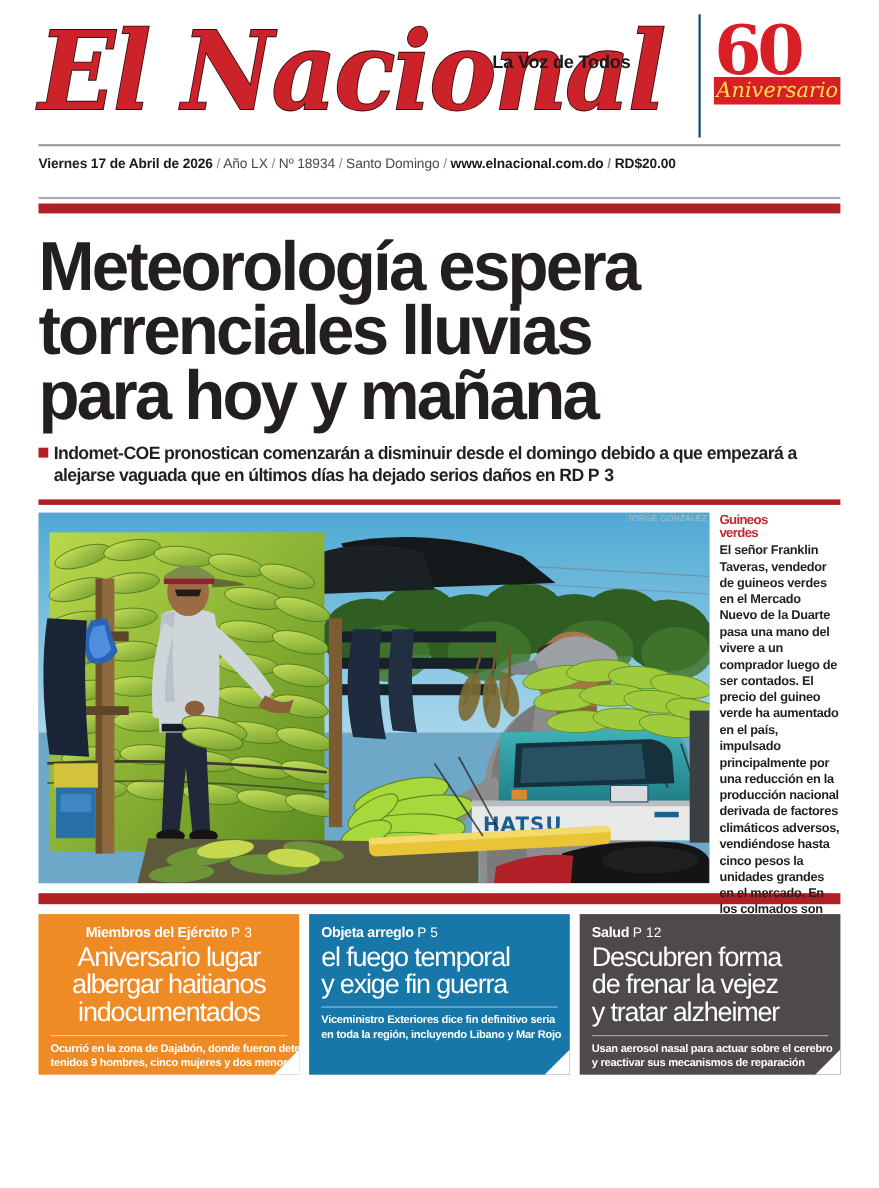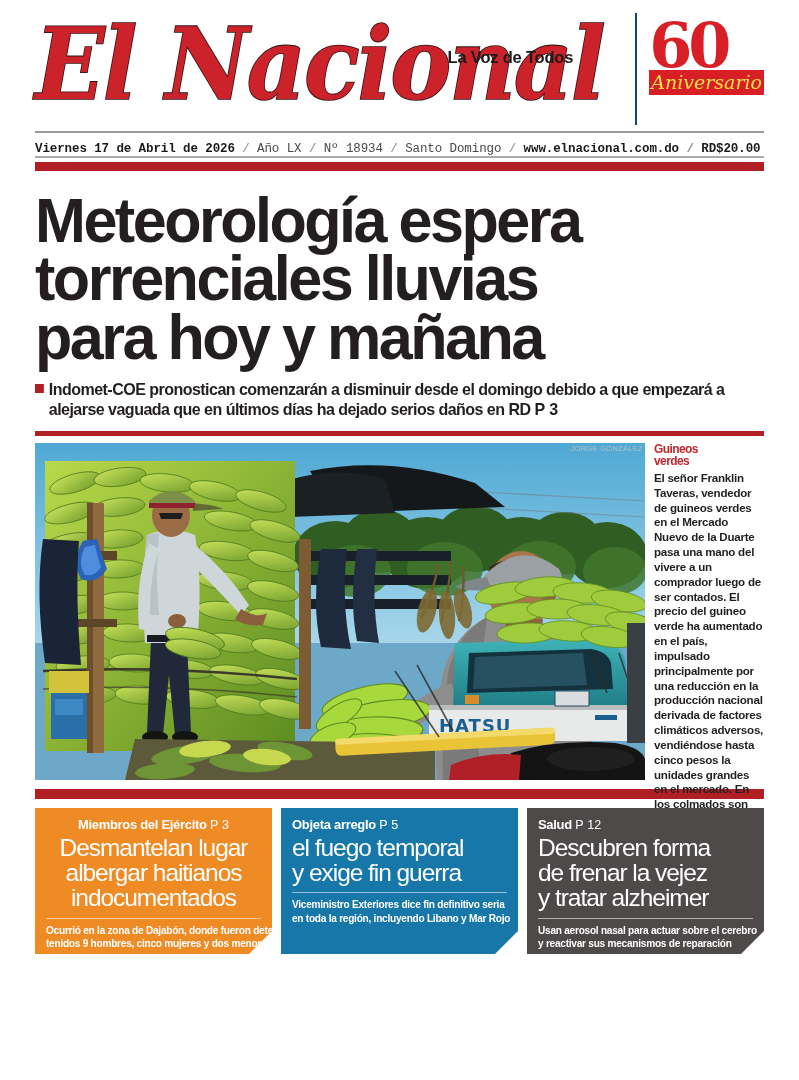--- a/index.html
+++ b/index.html
@@ -103,24 +103,23 @@
 
   
   .rule-gray {
     height: 2px;
     background: #9a9a9a;
     margin-top: 6px;
   }
   .dateline {
     font-size: 12.5px;
     color: #4a4a4a;
-    padding: 9px 0 0 0;
+    padding: 9px 0 23px 0;
     letter-spacing: -0.1px;
     white-space: nowrap;
-    font-family: Liberation Mono, monospace;
   }
   .dateline b { color: #1a1a1a; font-weight: bold; }
   .dateline .sep { color: #8d8d8d; }
 
   .rule-gray-thin {
     height: 1.5px;
     background: #aaaaaa;
   }
   .rule-red {
     height: 9px;
@@ -613,21 +612,21 @@
   <div class="rule-red-3"></div>
 
   <div class="teasers">
 
     <div class="teaser orange">
       <div class="teaser-kicker">
         <span>Miembros del Ejército</span>
         <span class="pg">P 3</span>
       </div>
       <div class="teaser-head">
-        <span class="th-line">Desmantelan lugar</span>
+        <span class="th-line">Aniversario lugar</span>
         <span class="th-line">albergar haitianos</span>
         <span class="th-line">indocumentados</span>
       </div>
       <div class="teaser-sep"></div>
       <div class="teaser-cap">
         <span class="tc-line">Ocurrió en la zona de Dajabón, donde fueron deteni-</span>
         <span class="tc-line">tenidos 9 hombres, cinco mujeres y dos menores</span>
       </div>
       <span class="fold"></span>
     </div>

